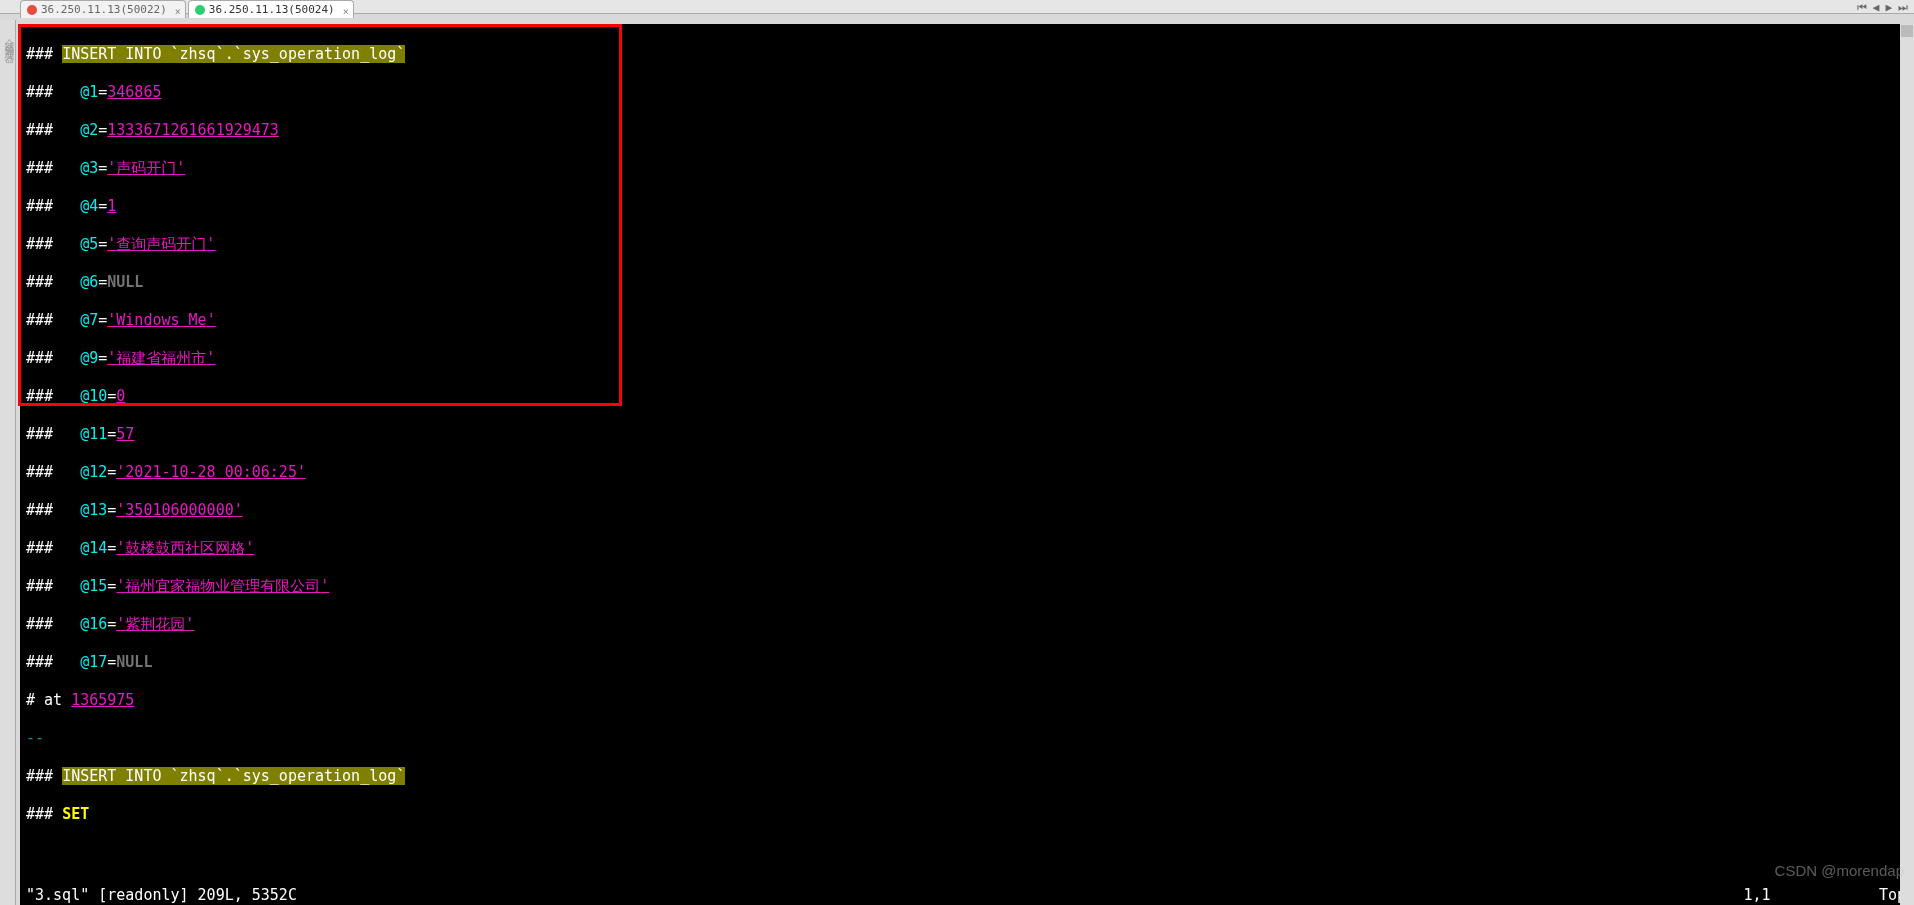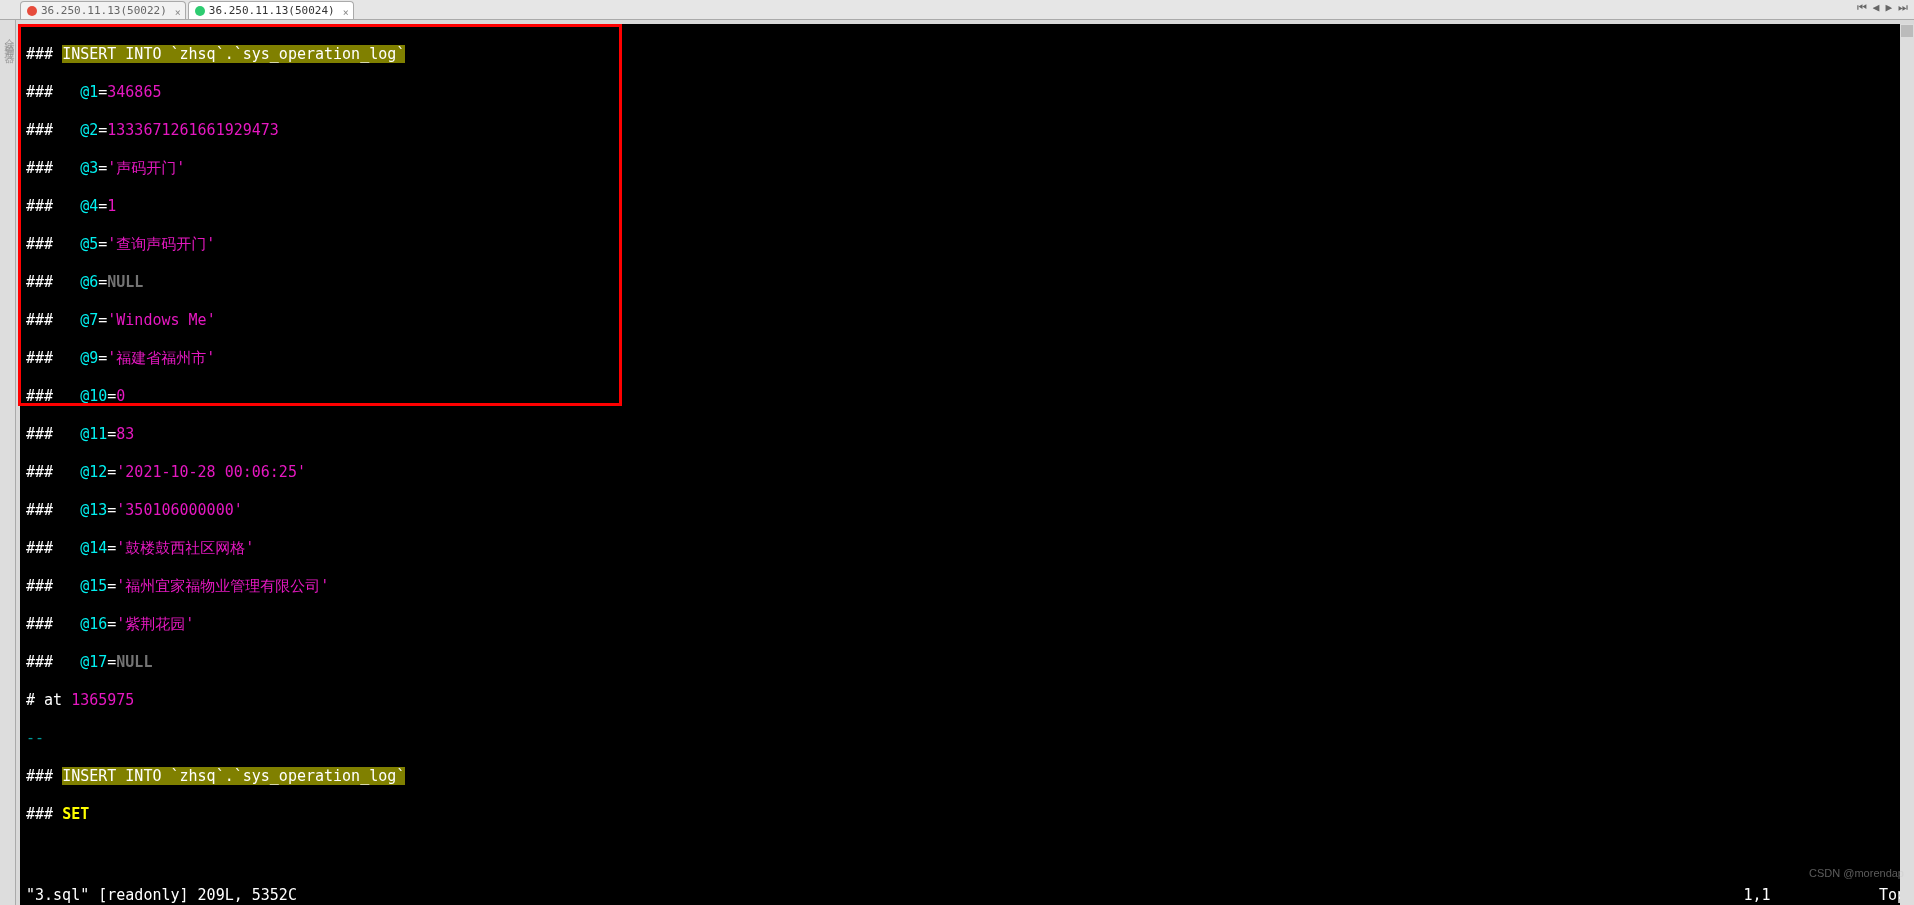--- a/index.html
+++ b/index.html
@@ -1,40 +1,40 @@
 <!DOCTYPE html>
 <html><head>
 <meta charset="utf-8">
 <style>
 * { margin:0; padding:0; box-sizing:border-box; }
 body { font-family:"DejaVu Sans Mono","Courier New",monospace; font-size:15px; background:#d9d9d9; overflow:hidden; width:1914px; height:905px; }
-.tab-bar { height:20px; background:#e6e6e6; display:flex; align-items:flex-end; gap:2px; padding-left:20px; border-bottom:1px solid #aaa; position:relative; }
+.tab-bar { height:14px; background:#e6e6e6; display:flex; align-items:flex-start; gap:2px; padding-left:20px; border-bottom:1px solid #aaa; position:relative; }
 .tab { height:18px; background:#fff; border:1px solid #aaa; border-bottom:none; border-radius:4px 4px 0 0; padding:0 18px 0 6px; font-size:11px; line-height:17px; color:#333; position:relative; display:flex; align-items:center; gap:4px; }
 .tab.inactive { background:#f2f2f2; color:#666; }
 .tab .close { position:absolute; right:4px; top:2px; font-size:10px; color:#888; }
 .dot-red { width:10px; height:10px; border-radius:50%; background:#e74c3c; display:inline-block; }
 .dot-green { width:10px; height:10px; border-radius:50%; background:#2ecc71; display:inline-block; }
 .tab-nav { position:absolute; right:6px; top:1px; display:flex; gap:6px; font-size:11px; color:#666; }
 .sidebar { position:absolute; left:0; top:20px; width:16px; height:calc(100% - 20px); background:#ddd; border-right:1px solid #aaa; }
 .sidebar .vtext { writing-mode:vertical-rl; font-size:10px; color:#999; margin-top:10px; margin-left:2px; letter-spacing:4px; }
 .terminal { position:absolute; left:20px; top:24px; right:8px; bottom:0; background:#000; color:#fff; padding:2px 0 0 6px; line-height:19px; white-space:pre; overflow:hidden; }
 .scrollbar-v { position:absolute; right:0; top:24px; width:14px; bottom:0; background:#ddd; }
 .scrollbar-v .thumb { width:12px; height:12px; background:#bbb; margin:1px; }
 .redbox { position:absolute; border:3px solid red; left:18px; top:24px; width:604px; height:382px; pointer-events:none; }
 
 .c-white { color:#ffffff; }
 .c-yellow { color:#ffff00; font-weight:bold; }
 .c-olive-bg { background:#808000; color:#ffffff; }
 .c-cyan { color:#00f0f0; }
-.c-magenta { color:#e618c1; }
+.c-magenta { color:#e618c1;text-decoration:underline; }
 .c-red { color:#737373; font-weight:bold; }
 .c-darkcyan { color:#009999; }
 .statusline { position:absolute; left:0; right:0; bottom:0; color:#fff; background:#000; padding-left:6px; display:flex; }
 .statusline .right { margin-left:auto; }
-.watermark { position:absolute; right:10px; bottom:26px; color:rgba(200,200,200,.45); font-size:11px; font-family:Arial,sans-serif; }
+.watermark { position:absolute; right:10px; bottom:26px; color:rgba(200,200,200,.45); font-size:15px; font-family:Arial,sans-serif; }
 </style>
 </head>
 <body>
 
 <div class="tab-bar">
   <div class="tab inactive">
     <span class="dot-red"></span>
     <span>36.250.11.13(50022)</span>
     <span class="close">×</span>
   </div>
@@ -59,21 +59,21 @@
 <div><span class="c-white">### </span><span class="c-olive-bg"><span>INSERT INTO </span><span>`zhsq`.`sys_operation_log`</span></span></div>
 <div><span class="c-white">###   </span><span class="c-cyan">@1</span><span class="c-white">=</span><span class="c-magenta">346865</span></div>
 <div><span class="c-white">###   </span><span class="c-cyan">@2</span><span class="c-white">=</span><span class="c-magenta">1333671261661929473</span></div>
 <div><span class="c-white">###   </span><span class="c-cyan">@3</span><span class="c-white">=</span><span class="c-magenta">'</span><span class="c-magenta">声码开门</span><span class="c-magenta">'</span></div>
 <div><span class="c-white">###   </span><span class="c-cyan">@4</span><span class="c-white">=</span><span class="c-magenta">1</span></div>
 <div><span class="c-white">###   </span><span class="c-cyan">@5</span><span class="c-white">=</span><span class="c-magenta">'</span><span class="c-magenta">查询声码开门</span><span class="c-magenta">'</span></div>
 <div><span class="c-white">###   </span><span class="c-cyan">@6</span><span class="c-white">=</span><span class="c-red">NULL</span></div>
 <div><span class="c-white">###   </span><span class="c-cyan">@7</span><span class="c-white">=</span><span class="c-magenta">'</span><span class="c-magenta">Windows Me</span><span class="c-magenta">'</span></div>
 <div><span class="c-white">###   </span><span class="c-cyan">@9</span><span class="c-white">=</span><span class="c-magenta">'</span><span class="c-magenta">福建省福州市</span><span class="c-magenta">'</span></div>
 <div><span class="c-white">###   </span><span class="c-cyan">@10</span><span class="c-white">=</span><span class="c-magenta">0</span></div>
-<div><span class="c-white">###   </span><span class="c-cyan">@11</span><span class="c-white">=</span><span class="c-magenta">83</span></div>
+<div><span class="c-white">###   </span><span class="c-cyan">@11</span><span class="c-white">=</span><span class="c-magenta">57</span></div>
 <div><span class="c-white">###   </span><span class="c-cyan">@12</span><span class="c-white">=</span><span class="c-magenta">'</span><span class="c-magenta">2021-10-28 00:06:25</span><span class="c-magenta">'</span></div>
 <div><span class="c-white">###   </span><span class="c-cyan">@13</span><span class="c-white">=</span><span class="c-magenta">'</span><span class="c-magenta">350106000000</span><span class="c-magenta">'</span></div>
 <div><span class="c-white">###   </span><span class="c-cyan">@14</span><span class="c-white">=</span><span class="c-magenta">'</span><span class="c-magenta">鼓楼鼓西社区网格</span><span class="c-magenta">'</span></div>
 <div><span class="c-white">###   </span><span class="c-cyan">@15</span><span class="c-white">=</span><span class="c-magenta">'</span><span class="c-magenta">福州宜家福物业管理有限公司</span><span class="c-magenta">'</span></div>
 <div><span class="c-white">###   </span><span class="c-cyan">@16</span><span class="c-white">=</span><span class="c-magenta">'</span><span class="c-magenta">紫荆花园</span><span class="c-magenta">'</span></div>
 <div><span class="c-white">###   </span><span class="c-cyan">@17</span><span class="c-white">=</span><span class="c-red">NULL</span></div>
 <div><span class="c-white"><span># at </span></span><span class="c-magenta">1365975</span></div>
 <div><span class="c-darkcyan">--</span></div>
 <div><span class="c-white">### </span><span class="c-olive-bg"><span>INSERT INTO </span><span>`zhsq`.`sys_operation_log`</span></span></div>
 <div><span class="c-white">### </span><span class="c-yellow">SET</span></div>

